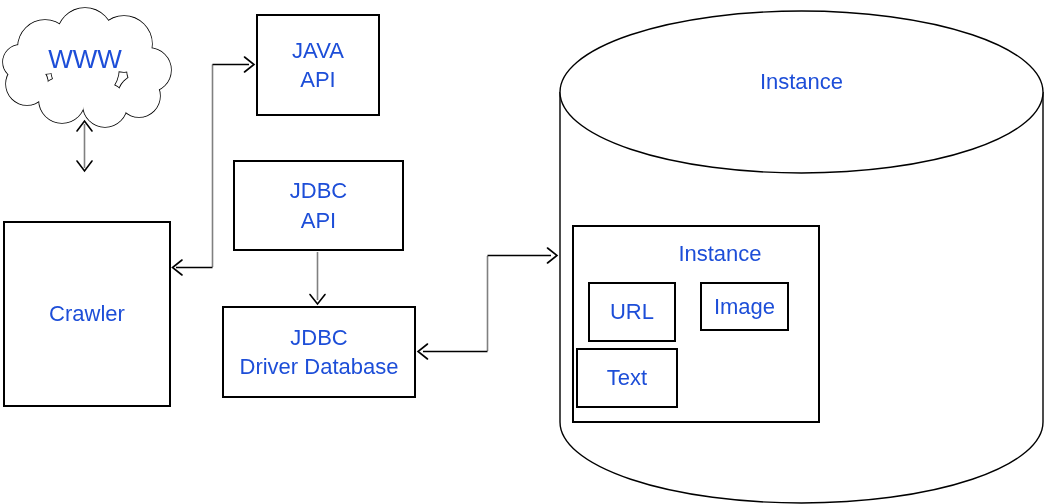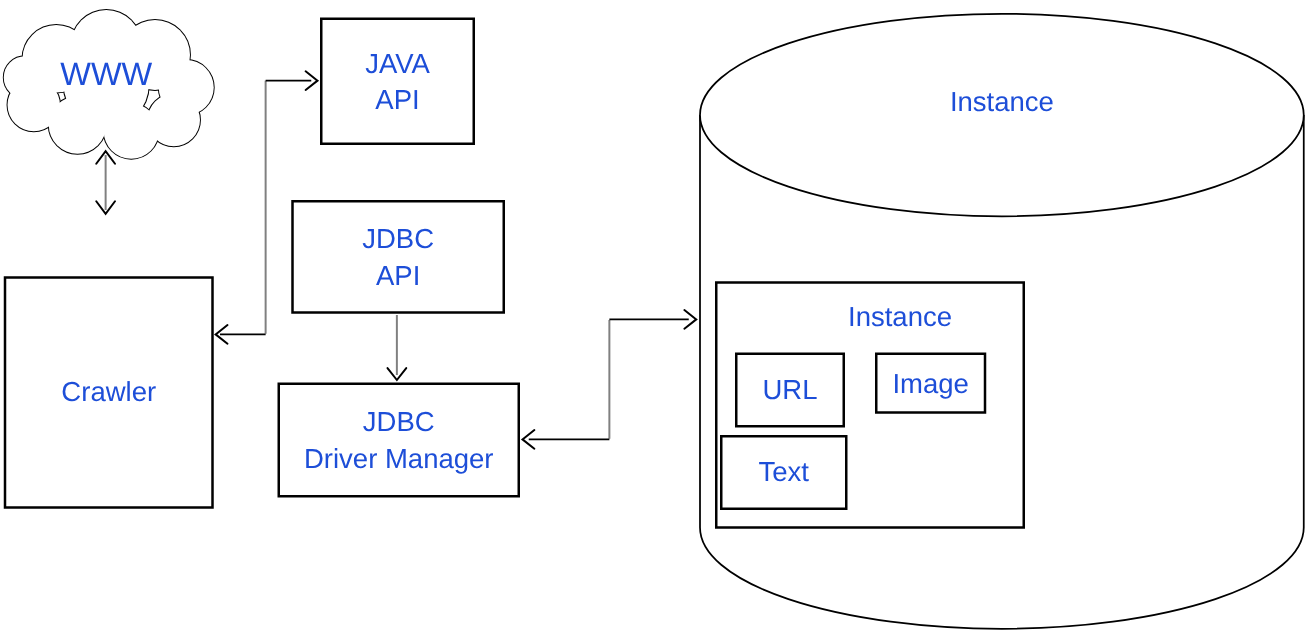--- a/index.html
+++ b/index.html
@@ -140,21 +140,21 @@
     <span>API</span>
   </div>
 
   <div class="box" style="left:233px; top:160px; width:171px; height:91px;">
     <span>JDBC</span>
     <span>API</span>
   </div>
 
   <div class="box" style="left:222px; top:306px; width:194px; height:92px;">
     <span>JDBC</span>
-    <span>Driver Manager</span>
+    <span>Driver Database</span>
   </div>
 
   <div class="floating-label" style="left:660px; top:50px; width:283px; height:64px;">
     <span>Instance</span>
   </div>
 
   <div class="plainbox" style="left:572px; top:225px; width:248px; height:198px;">
     <div class="instance-title">Instance</div>
   </div>
 

